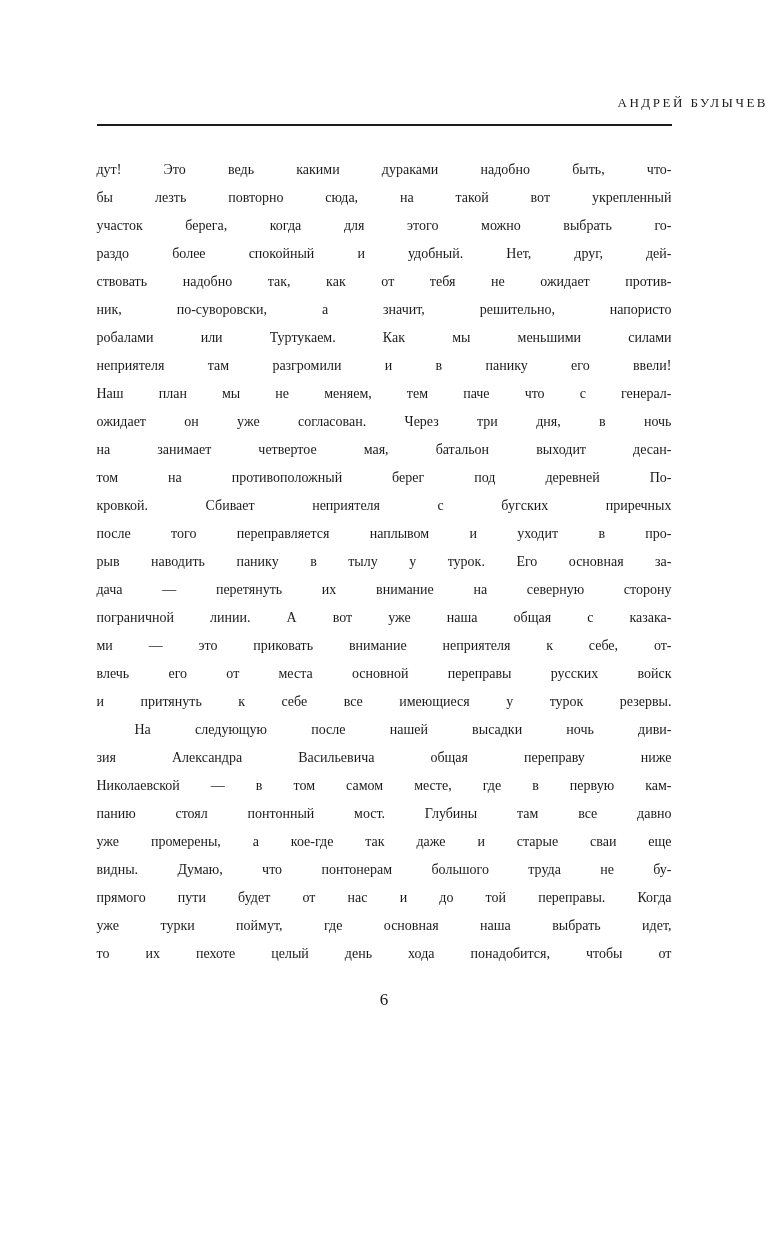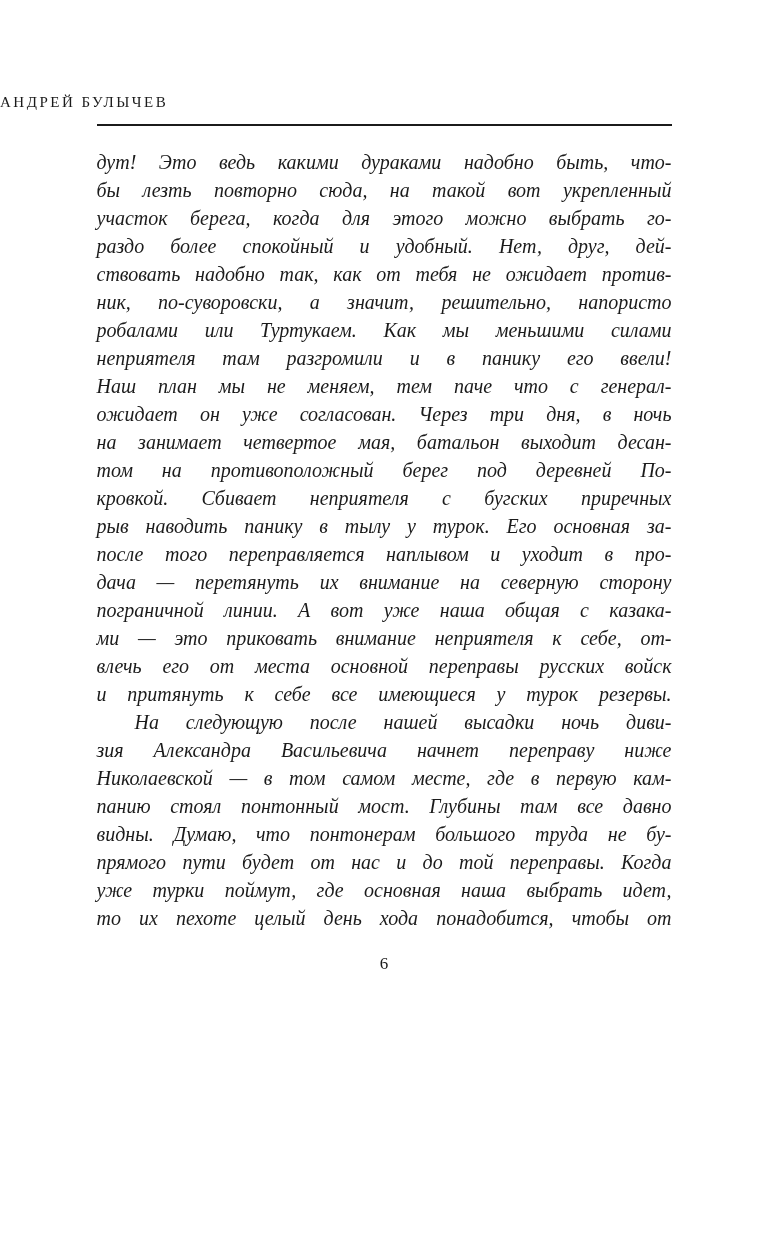--- a/index.html
+++ b/index.html
@@ -11,38 +11,37 @@
   }
   .page {
     position: relative;
     width: 768px;
     height: 1240px;
     padding-top: 94px;
     overflow: hidden;
     background: var(--bg-color, #ffffff);
   }
   .running-head {
-    text-align: left;
-    font-size: 15px;
+    text-align: right;
+    font-size: 13px;
     line-height: 17px;
     letter-spacing: 2.5px;
     font-weight: 400;
   }
   .header-rule {
     width: 575px;
     margin: 13px auto 0 auto;
     border-top: 2px solid currentColor;
     height: 0;
   }
   .text-column {
     width: 575px;
-    margin: 22px auto 0 auto;
-    font-size: 20px;
+    margin: 30px auto 0 auto;
+    font-size: 14px;
     line-height: 28px;
-    font-style: italic;
   }
   .paragraph { margin: 0; }
   .line {
     text-align: justify;
     text-align-last: justify;
     white-space: normal;
   }
   .line.indent { text-indent: 38px; }
   .line.flush { text-align-last: left; }
   .folio {
@@ -71,33 +70,34 @@
         <div class="line">ник, по-суворовски, а значит, решительно, напористо</div>
       </div>
       <div class="paragraph">
         <div class="line">робалами или Туртукаем. Как мы меньшими силами</div>
         <div class="line">неприятеля там разгромили и в панику его ввели!</div>
         <div class="line">Наш план мы не меняем, тем паче что с генерал-</div>
         <div class="line">ожидает он уже согласован. Через три дня, в ночь</div>
         <div class="line">на занимает четвертое мая, батальон выходит десан-</div>
         <div class="line">том на противоположный берег под деревней По-</div>
         <div class="line">кровкой. Сбивает неприятеля с бугских приречных</div>
+        <div class="line">после того переправляется наплывом и уходит в про-</div>
         <div class="line">рыв наводить панику в тылу у турок. Его основная за-</div>
-        <div class="line">после того переправляется наплывом и уходит в про-</div>
         <div class="line">дача — перетянуть их внимание на северную сторону</div>
         <div class="line">пограничной линии. А вот уже наша общая с казака-</div>
         <div class="line">ми — это приковать внимание неприятеля к себе, от-</div>
         <div class="line">влечь его от места основной переправы русских войск</div>
         <div class="line">и притянуть к себе все имеющиеся у турок резервы.</div>
       </div>
       <div class="paragraph">
         <div class="line indent">На следующую после нашей высадки ночь диви-</div>
-        <div class="line">зия Александра Васильевича начнет переправу ниже</div>
+        <div class="line">зия Александра Васильевича общая переправу ниже</div>
         <div class="line">Николаевской — в том самом месте, где в первую кам-</div>
         <div class="line">панию стоял понтонный мост. Глубины там все давно</div>
+        <div class="line">уже промерены, а кое-где так даже и старые сваи еще</div>
         <div class="line">видны. Думаю, что понтонерам большого труда не бу-</div>
         <div class="line">прямого пути будет от нас и до той переправы. Когда</div>
         <div class="line">уже турки поймут, где основная наша выбрать идет,</div>
         <div class="line">то их пехоте целый день хода понадобится, чтобы от</div>
       </div>
     </main>
 
   <footer class="folio">
     <span>6</span>
   </footer>

